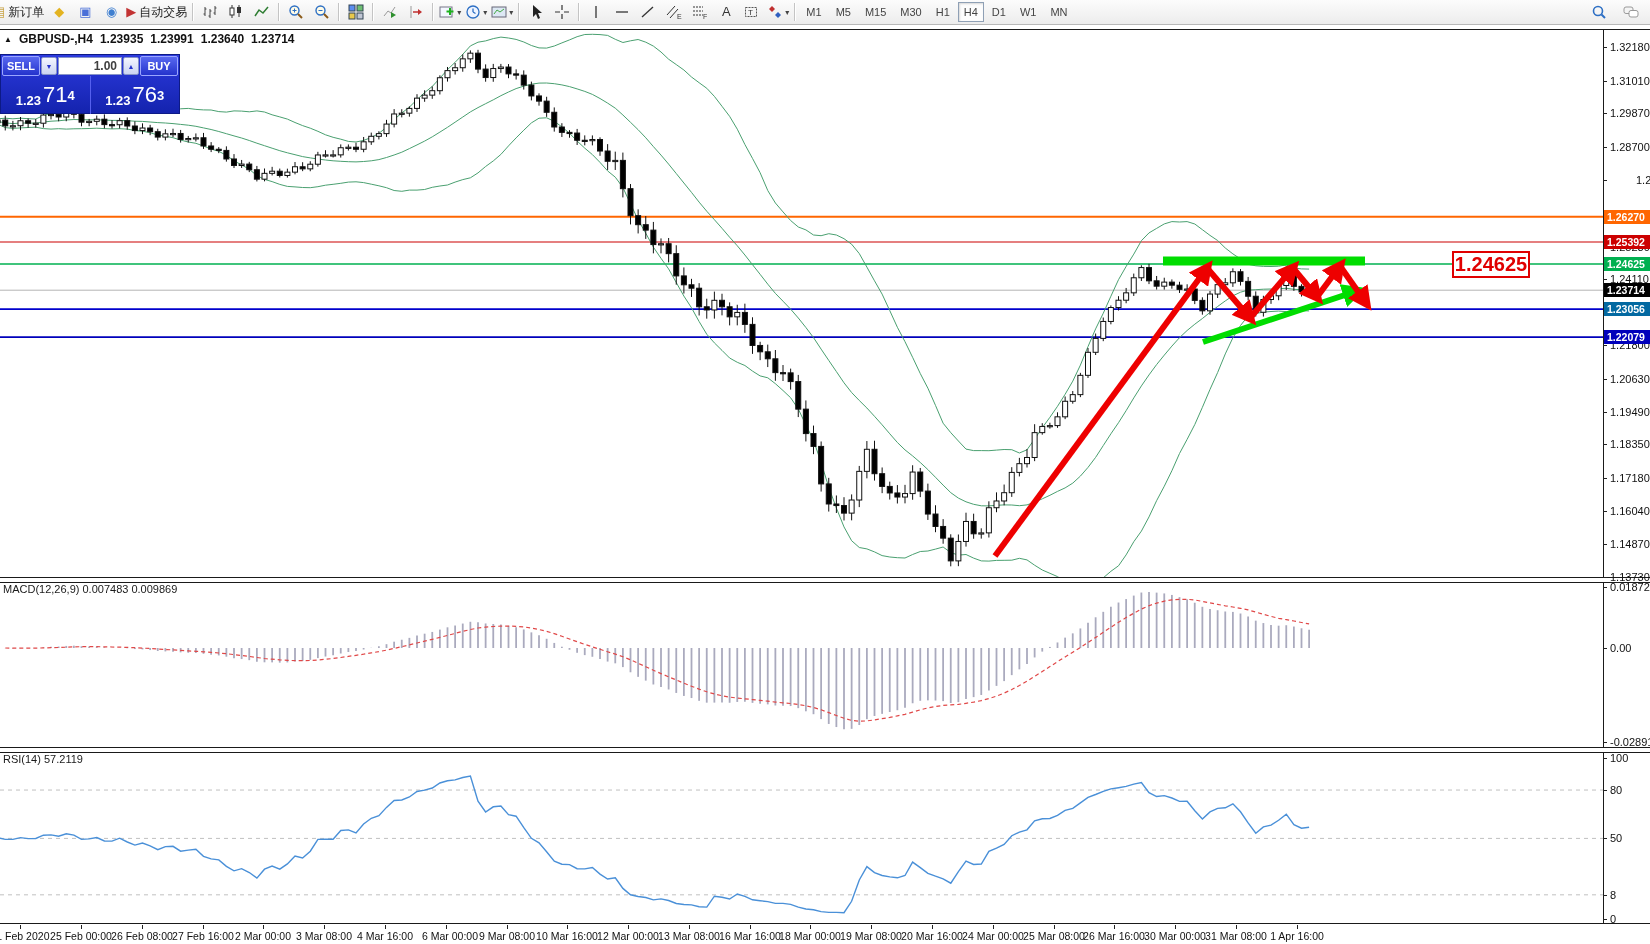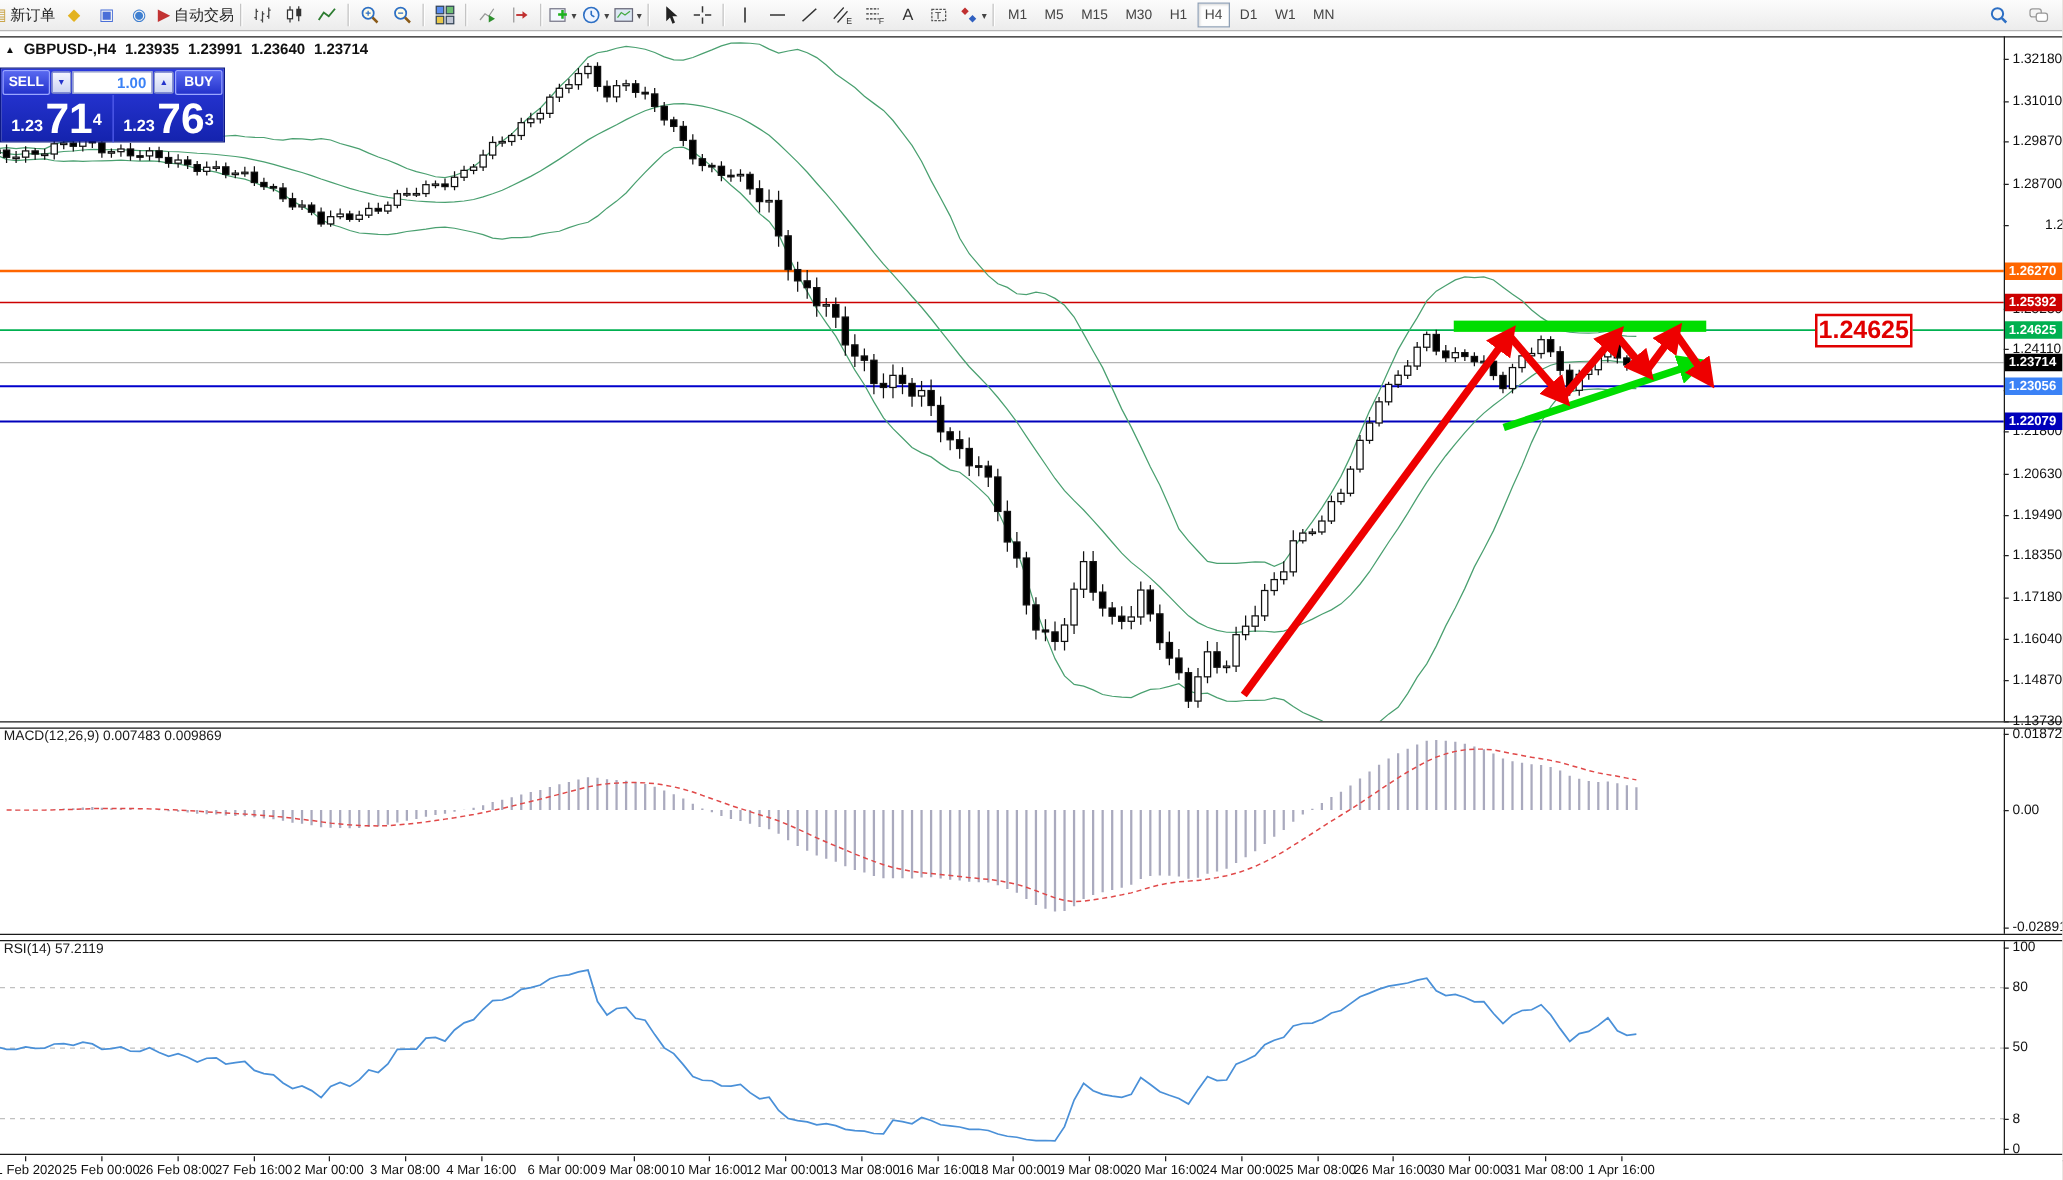--- a/index.html
+++ b/index.html
@@ -39,27 +39,27 @@
   #symbol-bar{position:absolute;left:4px;top:32px;font-size:12px;font-weight:bold;color:#111;z-index:8;display:flex;gap:7px;align-items:center;}
   #symbol-bar .exp{font-size:8px;}
   
   #trade-panel{position:absolute;left:0;top:54px;width:180px;height:60px;z-index:9;
      background:linear-gradient(#2c3ade,#1423ae);border:1px solid #0d1a86;box-sizing:border-box;}
   #tp-top{display:flex;align-items:center;height:20px;margin:1px 1px 0 1px;gap:1px;}
   .tp-btn{flex:0 0 36px;height:18px;display:flex;align-items:center;justify-content:center;color:#fff;
      font-size:11px;font-weight:bold;background:linear-gradient(#5868f0,#2433cc);border:1px solid #9aa6ff;border-radius:2px;}
   .tp-spin{flex:0 0 14px;height:16px;display:flex;align-items:center;justify-content:center;
      background:linear-gradient(#f4f6ff,#ccd4f2);border:1px solid #8894c8;font-size:7px;color:#2433cc;border-radius:2px;}
-  #tp-vol{flex:1;height:16px;background:#fff;border:1px solid #8894c8;color:#3b82f6;font-size:12px;font-weight:bold;
+  #tp-vol{flex:1;height:16px;background:#fff;border:1px solid #8894c8;color:#404040;font-size:12px;font-weight:bold;
      text-align:right;padding:0 4px;line-height:16px;}
   #tp-big{display:flex;height:38px;}
   .tp-half{flex:1;display:flex;align-items:center;justify-content:center;color:#fff;}
   .tp-half.sell{border-right:1px solid #5560ee;}
   .tp-small{font-size:13px;font-weight:bold;margin-right:2px;margin-top:10px;}
-  .tp-big-num{font-size:34px;font-weight:bold;line-height:34px;}
+  .tp-big-num{font-size:22px;font-weight:normal;line-height:34px;}
   .tp-sup{font-size:13px;font-weight:bold;vertical-align:top;margin-top:1px;display:inline-block;}
   
   #headline{position:absolute;z-index:8;font-weight:bold;font-size:33px;letter-spacing:1px;
             text-shadow:3px 3px 0 #3c3c3c;white-space:nowrap;}
   #price-flag{position:absolute;z-index:8;background:#fff;border:2px solid #e00000;color:#e00000;
             font-size:20px;font-weight:bold;display:flex;align-items:center;justify-content:center;}
 </style>
 </head>
 <body>
 
@@ -854,21 +854,21 @@
       <div class="ax-lbl" style="top: 784px;">80</div>
       <div class="ax-tick" style="top: 838px;"></div>
       <div class="ax-lbl" style="top: 832px;">50</div>
       <div class="ax-tick" style="top: 895px;"></div>
       <div class="ax-lbl" style="top: 889px;">8</div>
       <div class="ax-tick" style="top: 919px;"></div>
       <div class="ax-lbl" style="top: 913px;">0</div>
       <div class="badge" style="background: rgb(255, 102, 0); top: 210px;">1.26270</div>
       <div class="badge" style="background: rgb(204, 0, 0); top: 235px;">1.25392</div>
       <div class="badge" style="background: rgb(0, 176, 80); top: 257px;">1.24625</div>
-      <div class="badge" style="background: #3b82f6; top: 302px;">1.23056</div>
+      <div class="badge" style="background: #0369a1; top: 302px;">1.23056</div>
       <div class="badge" style="background: rgb(0, 0, 187); top: 330px;">1.22079</div>
       <div class="badge" style="background: rgb(0, 0, 0); top: 283px;">1.23714</div>
     </div>
   <div id="time-axis">
       <div class="t-tick" style="left: 20px;"></div>
       <div class="t-lbl" style="left: 20px;">21 Feb 2020</div>
       <div class="t-tick" style="left: 81px;"></div>
       <div class="t-lbl" style="left: 81px;">25 Feb 00:00</div>
       <div class="t-tick" style="left: 142px;"></div>
       <div class="t-lbl" style="left: 142px;">26 Feb 08:00</div>

